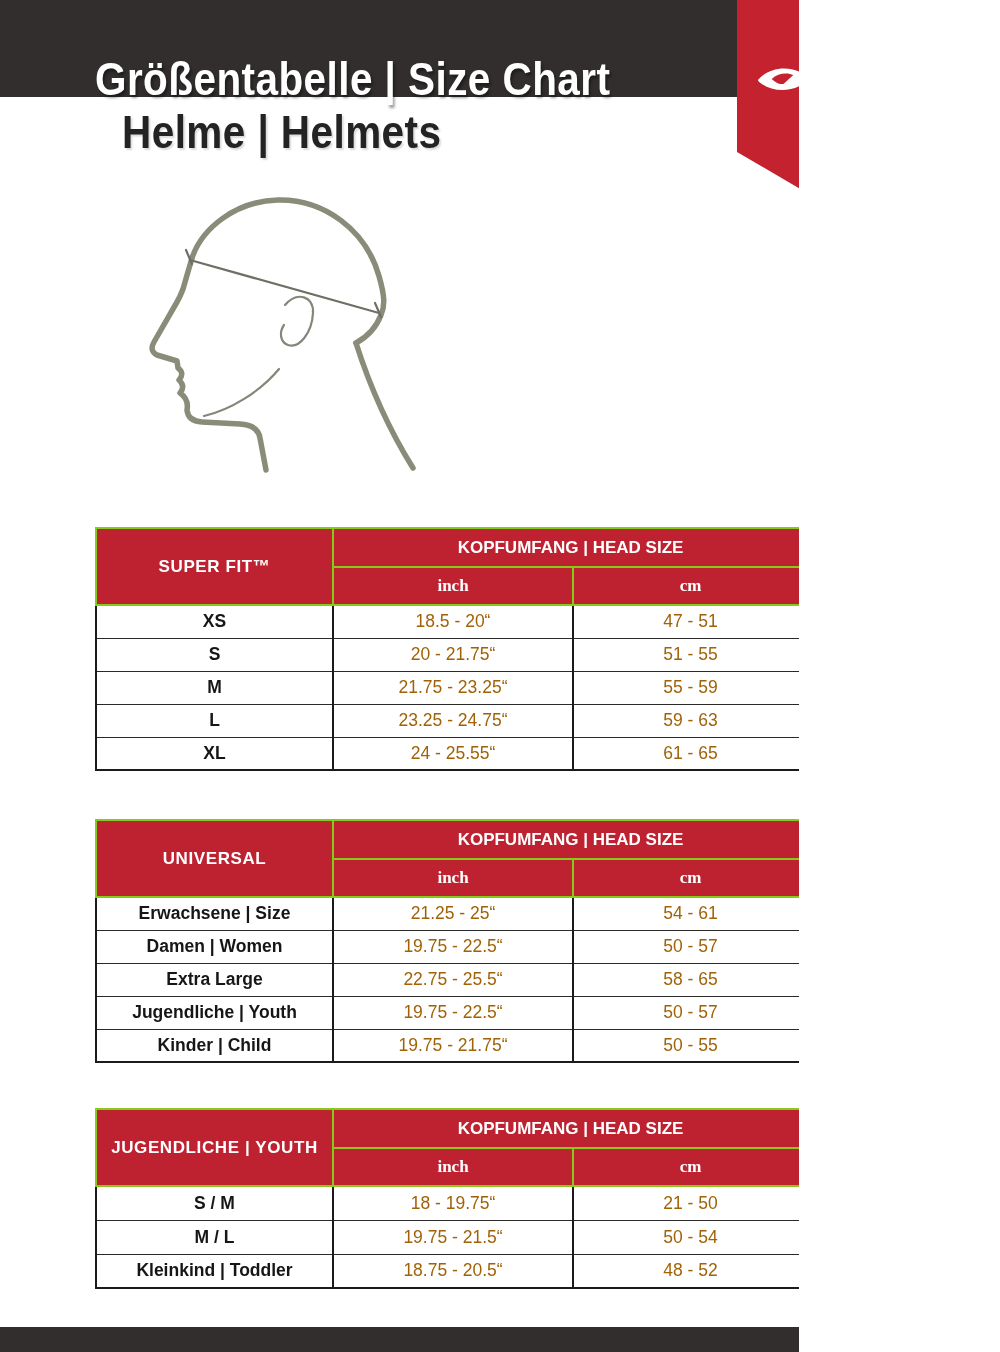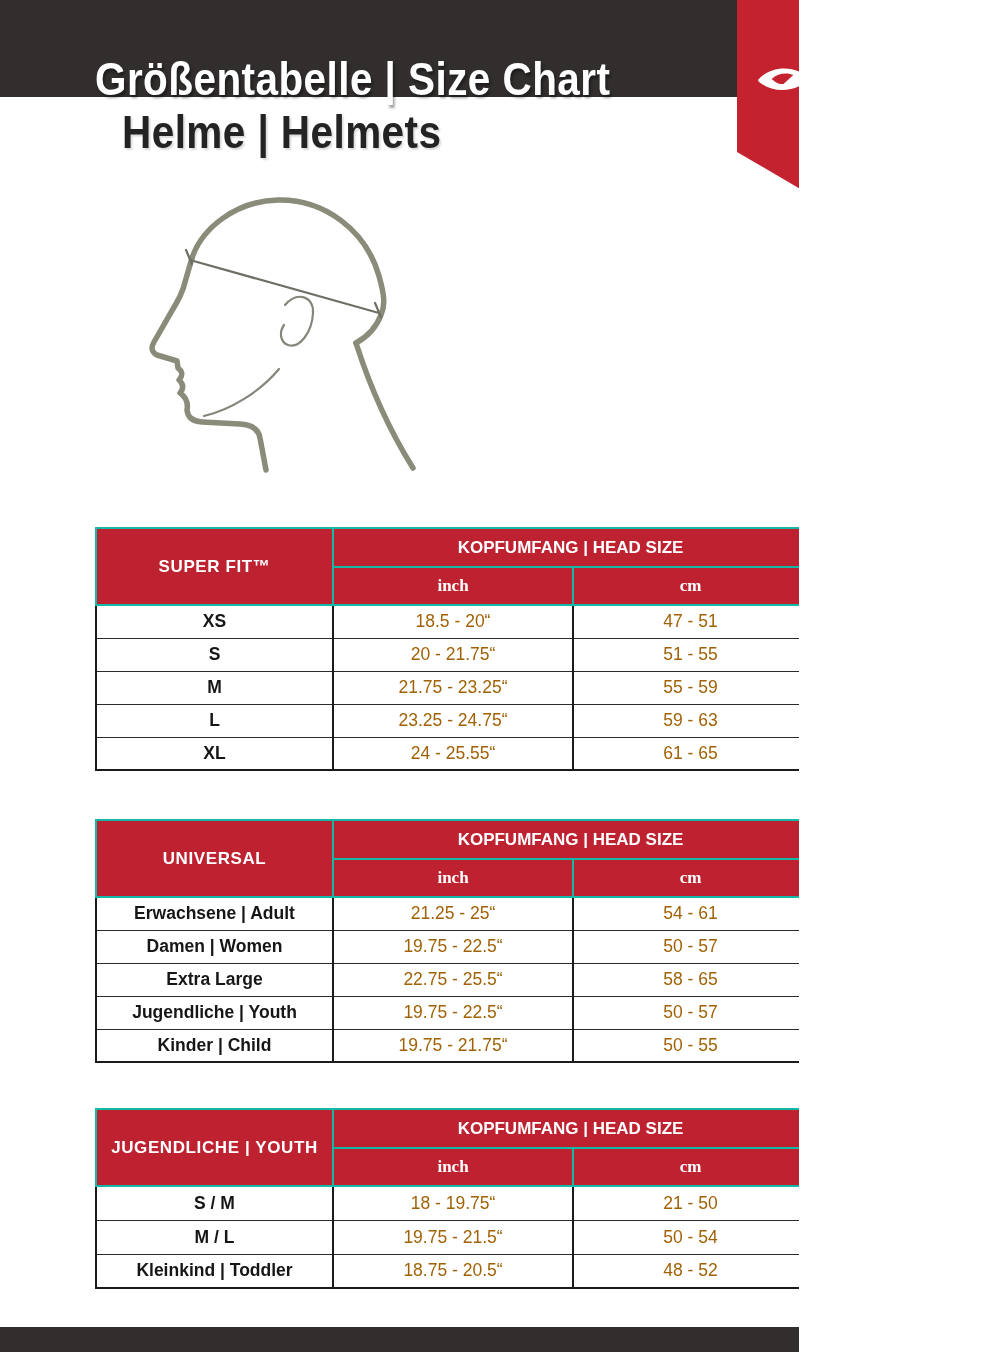--- a/index.html
+++ b/index.html
@@ -24,21 +24,21 @@
 
   .head-svg{position:absolute;left:90px;top:192px;}
 
   table.size-table{position:absolute;left:95px;width:712px;border-collapse:collapse;table-layout:fixed;
         border:2px solid #1b1b1b;}
   .t1{top:527px;}
   .t2{top:819px;}
   .t3{top:1108px;}
   col.c1{width:237px;} col.c2{width:240px;} col.c3{width:235px;}
   .size-table th{background:#BE2130;color:#ffffff;font-size:17px;font-weight:bold;text-align:center;
-        border:2px solid #14b8a6;padding:0;}
+        border:2px solid #84cc16;padding:0;}
   .size-table tr.hr1 th{height:37px;}
   .size-table tr.hr2 th{height:36px;font-family:Liberation Serif, serif;}
   .size-table th.group{letter-spacing:0.6px;}
   .size-table td{background:#ffffff;color:#a16207;font-size:17.5px;text-align:center;padding:0;
         border:1.5px solid #2a2a2a;border-left:2px solid #1b1b1b;border-right:2px solid #1b1b1b;}
   .size-table td.label{font-weight:bold;color:#161616;}
   .t1 tbody tr,.t2 tbody tr{height:33px;}
   .t3 tbody tr{height:34px;}
 </style>
 </head>
@@ -136,21 +136,21 @@
         <th class="group" rowspan="2">UNIVERSAL</th>
         <th class="span" colspan="2">KOPFUMFANG | HEAD SIZE</th>
       </tr>
       <tr class="hr2">
         <th class="sub">inch</th>
         <th class="sub">cm</th>
       </tr>
     </thead>
     <tbody>
       <tr>
-        <td class="label">Erwachsene | Adult</td>
+        <td class="label">Erwachsene | Size</td>
         <td>21.25 - 25“</td>
         <td>54 - 61</td>
       </tr>
       <tr>
         <td class="label">Damen | Women</td>
         <td>19.75 - 22.5“</td>
         <td>50 - 57</td>
       </tr>
       <tr>
         <td class="label">Extra Large</td>

